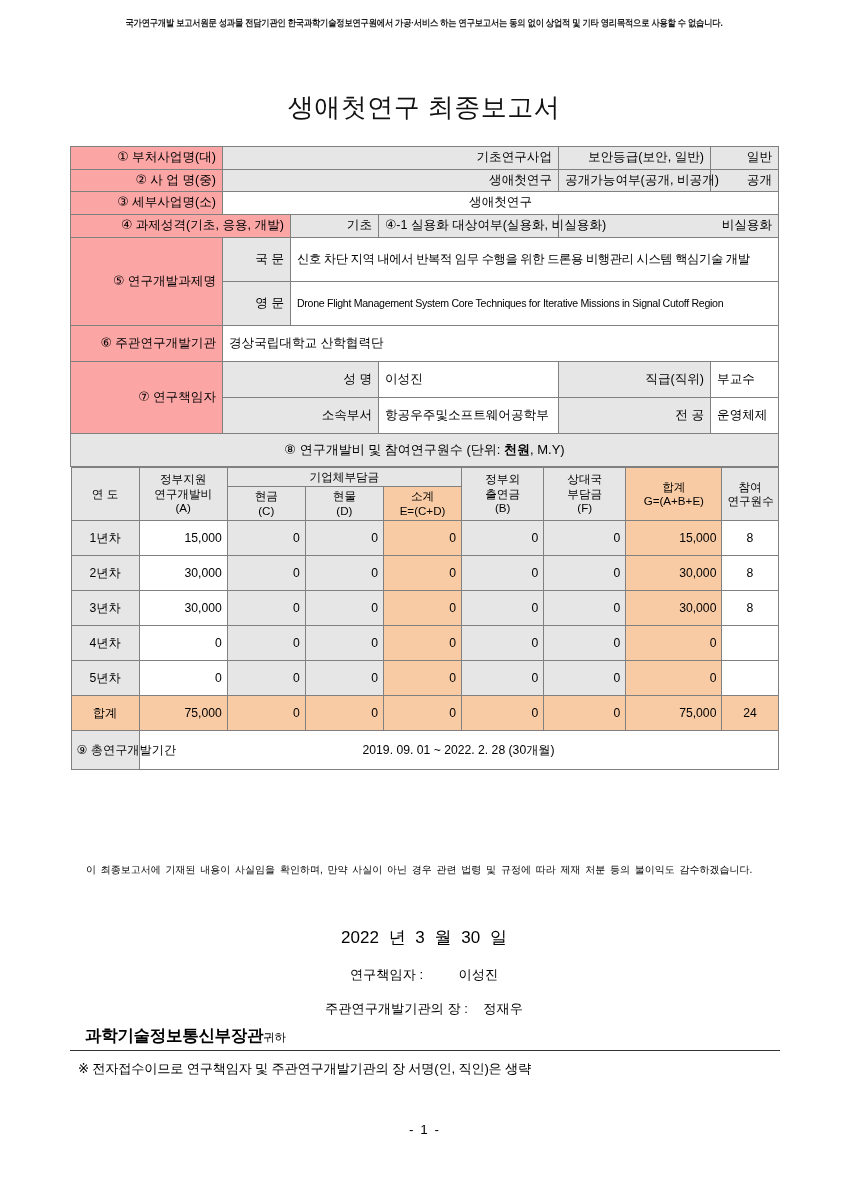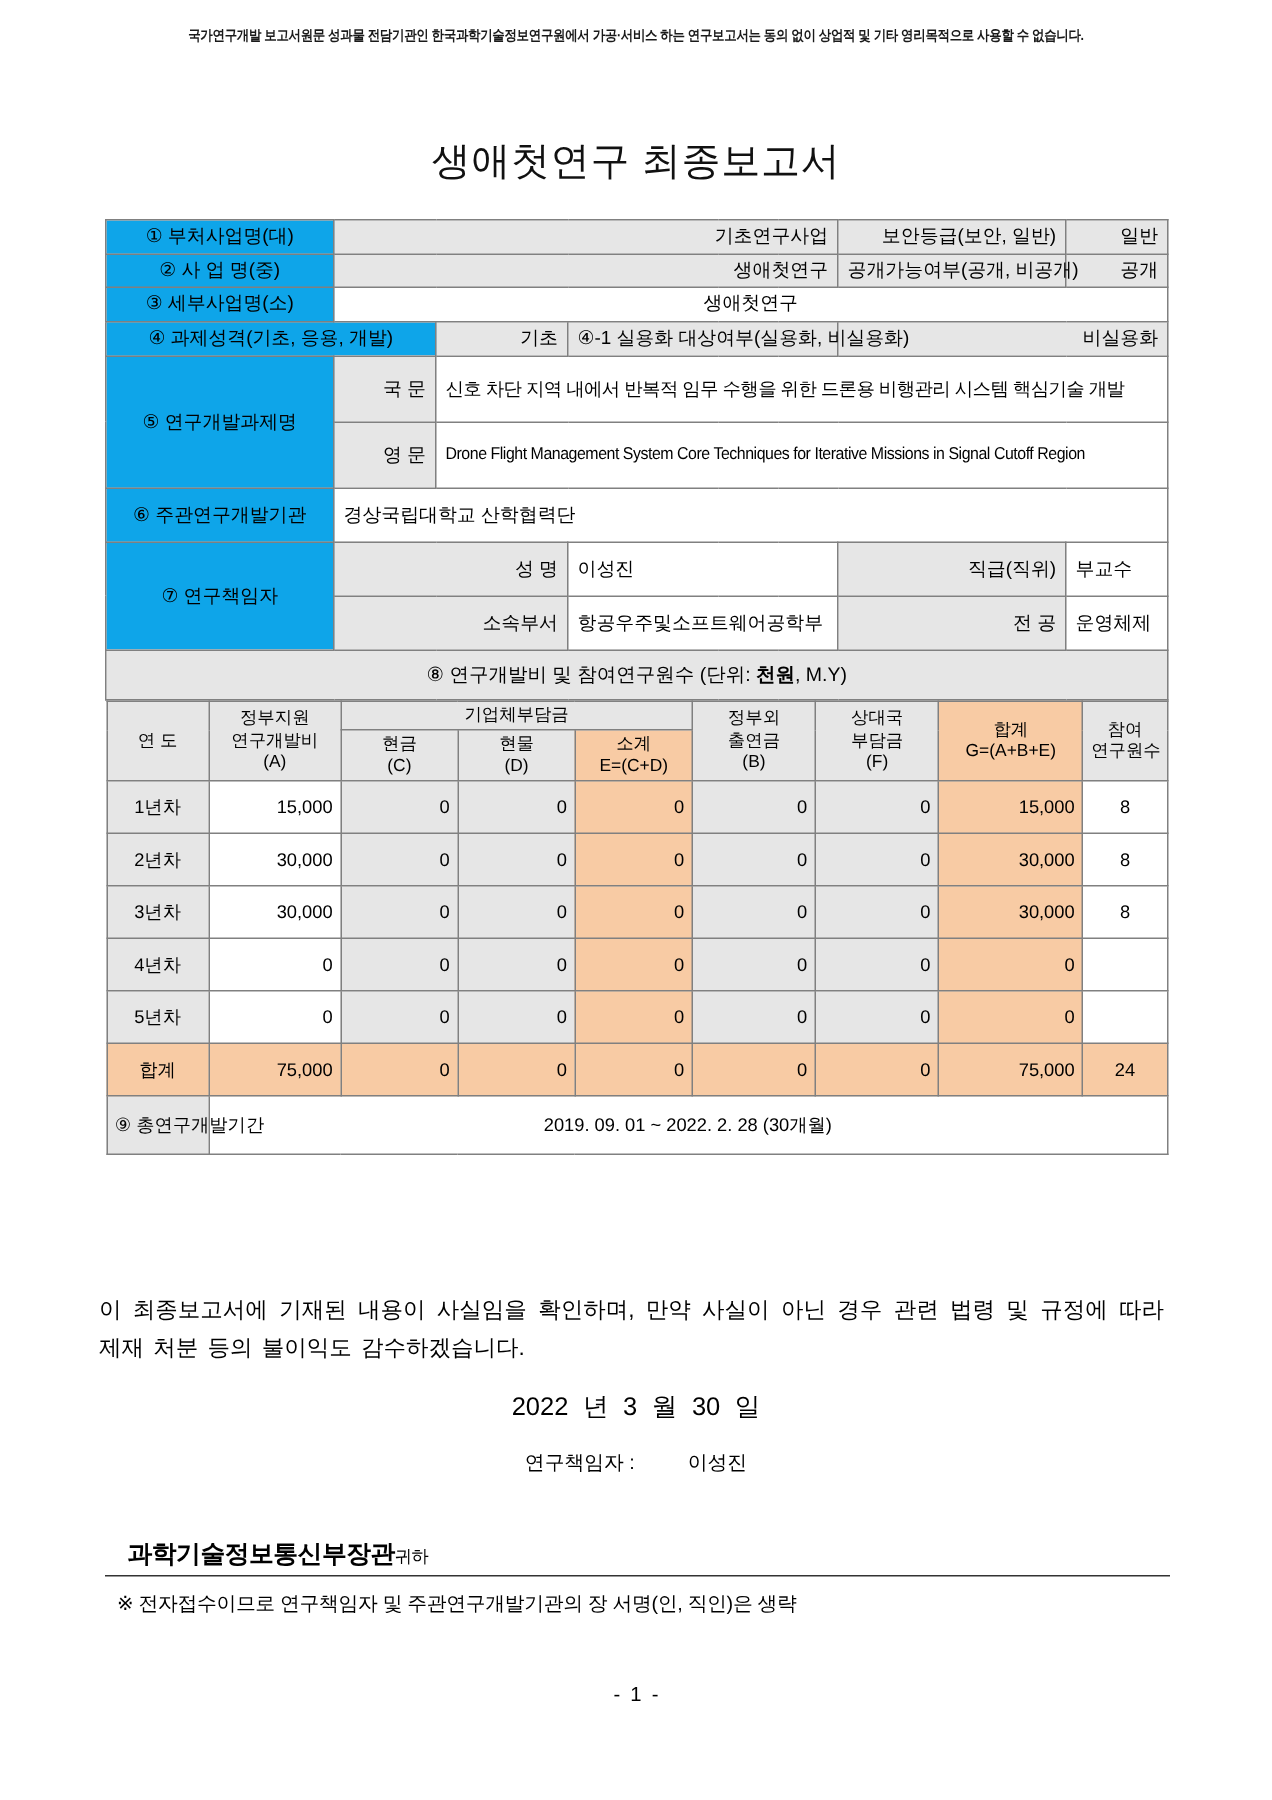--- a/index.html
+++ b/index.html
@@ -60,22 +60,22 @@
     font-size: 12.6px;
   }
   table.main td {
     border: 1px solid #808080;
     padding: 3px 6px;
     vertical-align: middle;
     line-height: 1.25;
     word-break: keep-all;
   }
   .lbl {
-    background: #0ea5e9;
-    text-align: center;
+    background: #fca5a5;
+    text-align: right;
     white-space: nowrap;
   }
   .lbl-c {
     background: #e6e6e6;
     text-align: right;
     white-space: nowrap;
   }
   .val-c {
     background: #ffffff;
     text-align: center;
@@ -142,24 +142,24 @@
   .num-grey  { background:#e6e6e6; text-align: right; }
   .num-orange{ background:#f8cba4; text-align: right; }
   .num-ctr-white { background:#ffffff; text-align: center; }
   .sum-row td { background:#f8cba4 !important; }
   .sum-row .yr { background:#f8cba4 !important; }
   .brow td { height: 30px; }
 
   
   .statement {
     position: absolute;
-    left: 66px;
+    left: 86px;
     width: 710px;
     top: 862px;
-    font-size: 15px;
+    font-size: 10px;
     line-height: 1.65;
     text-align: justify;
     word-spacing: 2px;
   }
   .date-line {
     position: absolute;
     left: 0; right: 0;
     top: 926px;
     text-align: center;
     font-size: 17px;
@@ -441,20 +441,25 @@
   <div class="statement">이  최종보고서에  기재된  내용이  사실임을  확인하며,  만약  사실이  아닌  경우  관련  법령  및  규정에  따라  제재  처분  등의  불이익도  감수하겠습니다.</div>
 
   <div class="date-line">2022  년   3  월  30  일</div>
 
   <div class="sign-pi">
     <span>연구책임자 :</span>
     <span style="display:inline-block;width:28px"></span>
     <span>이성진</span>
   </div>
 
+  <div class="sign-org">
+    <span>주관연구개발기관의 장 :</span>
+    <span style="display:inline-block;width:8px"></span>
+    <span>정재우</span>
+  </div>
 
   <div class="minister">
     <span>과학기술정보통신부장관</span><span class="suffix">귀하</span>
   </div>
 
   <div class="hrule"></div>
 
   <div class="note">※  전자접수이므로  연구책임자  및  주관연구개발기관의  장  서명(인,  직인)은  생략</div>
 
   <div class="pageno">- 1 -</div>

